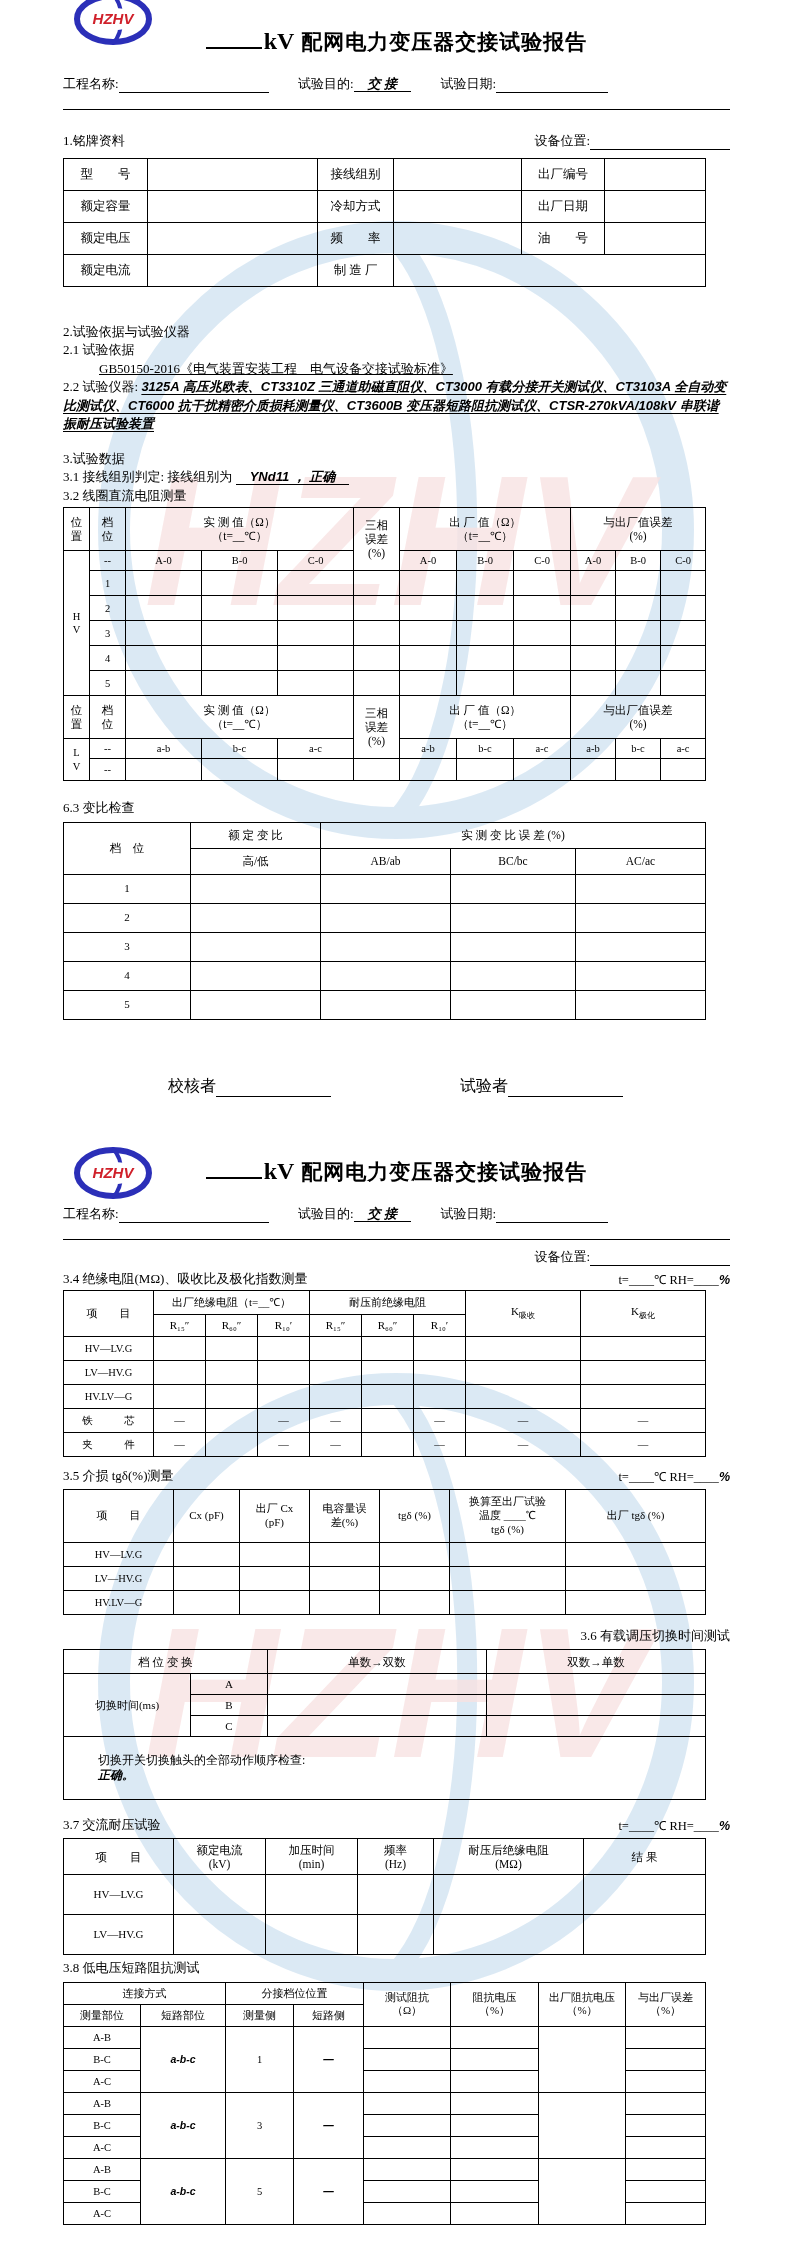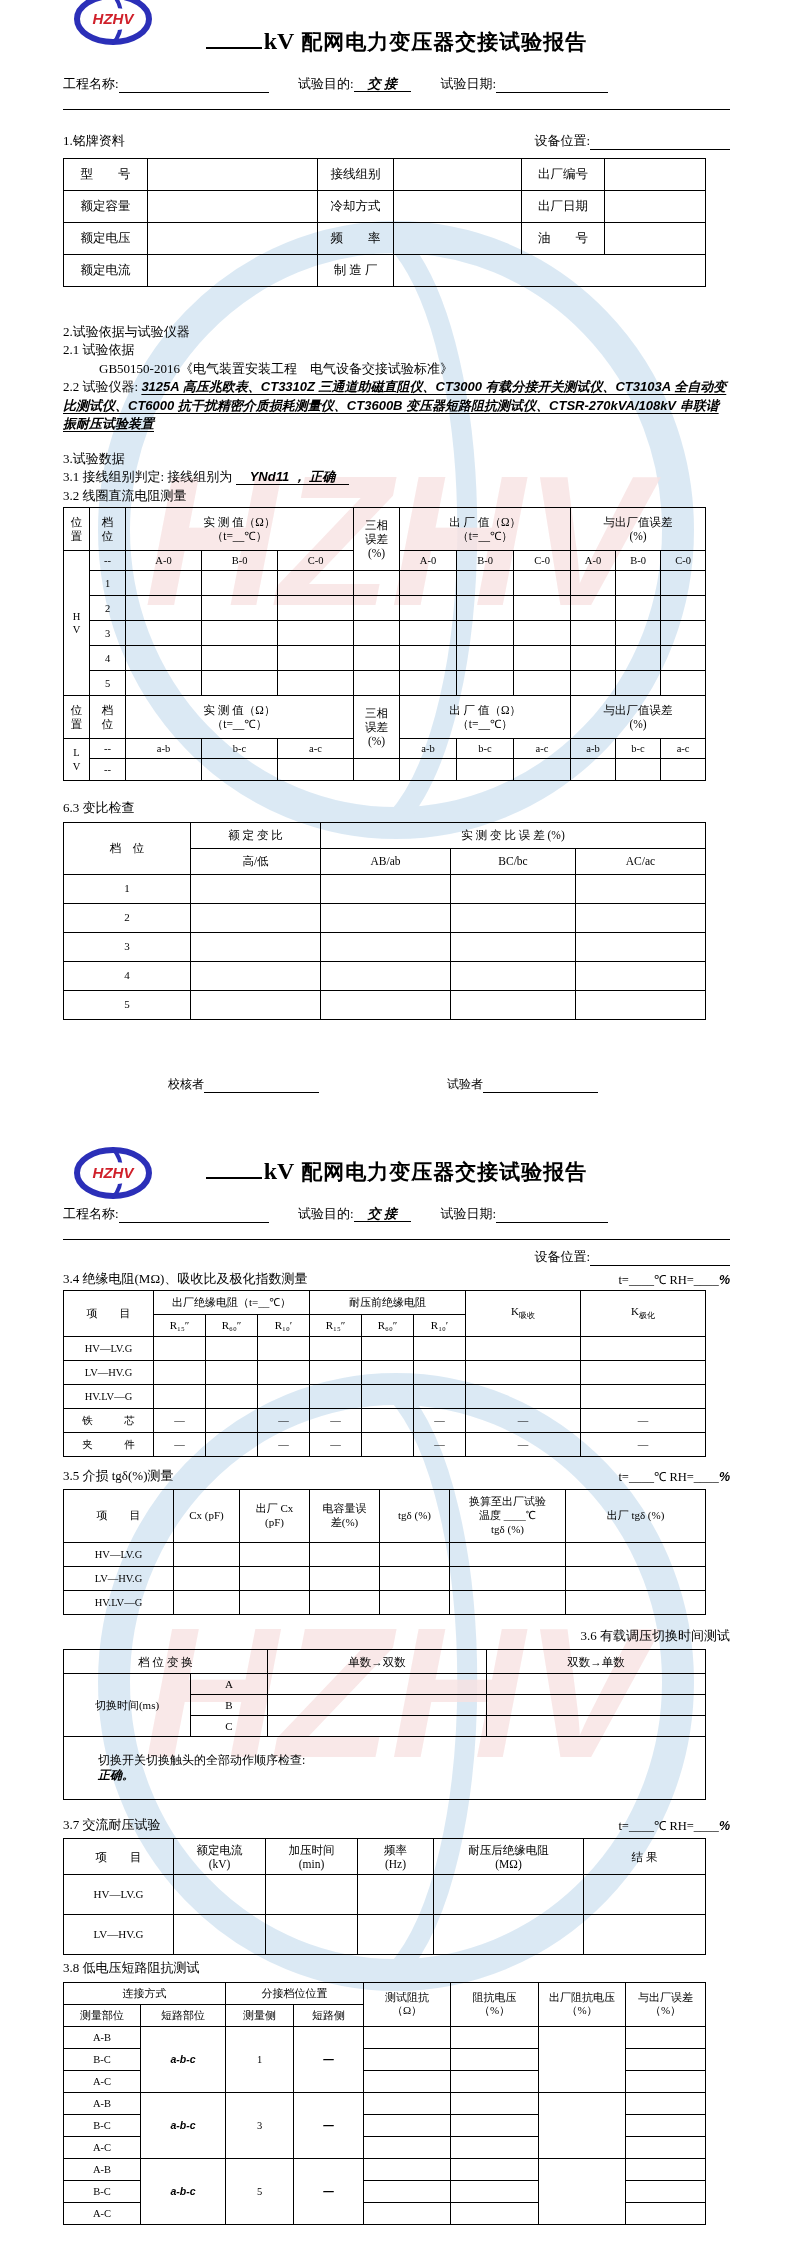--- a/index.html
+++ b/index.html
@@ -31,21 +31,21 @@
   .blank { display:inline-block; border-bottom:1px solid #000; height:13px; vertical-align:bottom; }
   .w150 { width:150px; } .w110 { width:112px; } .w140 { width:140px; } .w115 { width:115px; }
   .rule { border:none; border-top:1.5px solid #000; margin:16px 0 0 0; }
 
   
   .fill { font-family:"Liberation Sans",sans-serif; font-weight:bold; font-style:italic; }
   .ulv { border-bottom:1.5px solid #000; padding:0 14px; }
 
   
   .secline { line-height:1.42; }
-  .indent { padding-left:36px; }
+  .indent { padding-left:36px;text-decoration:underline; }
   .flexline { display:flex; justify-content:space-between; align-items:flex-end; }
   .rightline { text-align:right; }
   .env { font-size:12.5px; }
 
   
   table { border-collapse:collapse; table-layout:fixed; width:642px; border:1.5px solid #000; background:transparent; }
   th, td { border:1px solid #000; font-weight:normal; text-align:center; vertical-align:middle;
            font-size:11px; padding:1px 2px; white-space:pre-wrap; overflow:hidden; line-height:1.25; }
   .t1 td { height:29px; font-size:12.5px; }
   .t1 td.v {}
@@ -64,21 +64,21 @@
   .t35 td { height:21px; font-size:10.5px; }
   .t36 th { height:21px; font-size:11.5px; }
   .t36 td { height:18px; }
   .t36 .chk td { height:21px; text-align:left; padding-left:4px; font-size:12px; }
   .t37 th { height:33px; font-size:11.5px; }
   .t37 td { height:37px; }
   .t38 th { height:19px; font-size:11px; }
   .t38 td { height:19px; font-size:10.5px; }
   sub.ksub { font-size:8px; }
 
-  .sig-line { margin-top:56px; font-size:12px; }
+  .sig-line { margin-top:56px; font-size:16px; }
   .sig-line .s1 { margin-left:105px; }
   .sig-line .s2 { margin-left:125px; }
 </style>
 </head>
 <body>
 
 <div class="page page1">
   <svg class="watermark wm1" width="600" height="620" viewBox="0 0 600 620">
     <ellipse cx="300" cy="310" rx="282" ry="293" fill="none" stroke="#b8d4ea" stroke-width="32"></ellipse>
     <path d="M300 20 C 395 125, 395 495, 300 600" fill="none" stroke="#b8d4ea" stroke-width="20"></path>

